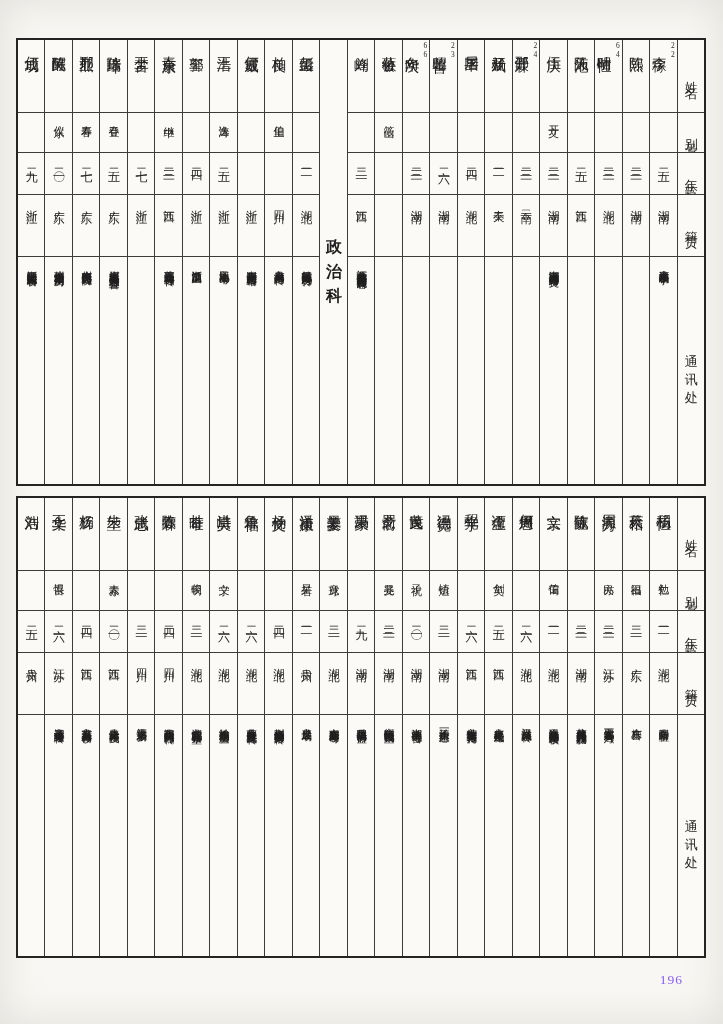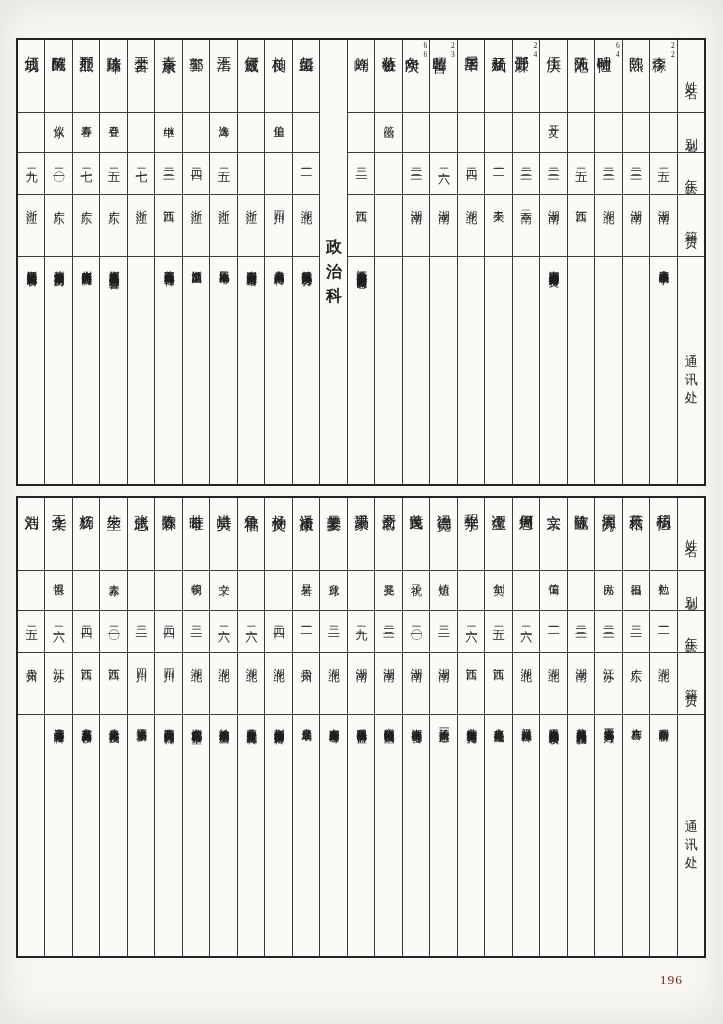--- a/index.html
+++ b/index.html
@@ -45,21 +45,21 @@
   .alias-text{font-size:11px;padding-top:4px;letter-spacing:1px;}
   .age-text{font-size:12px;padding-top:6px;letter-spacing:2.5px;}
   .origin-text{font-size:11.5px;padding-top:6px;letter-spacing:2.5px;}
   .addr-text{font-size:10.5px;padding-top:5px;letter-spacing:.5px;line-height:12.5px;}
   .hdr .cell{align-items:center;}
   .hdr-text{font-size:13px;letter-spacing:5px;}
   .hdr-text-addr{font-size:13px;letter-spacing:18px;}
   .divider-text{font-size:16px;letter-spacing:24px;font-weight:bold;}
   .pagenum{
     position:absolute;right:40px;bottom:36px;
-    font-size:13.5px;letter-spacing:1px;color:#7f1d1d;
+    font-size:13.5px;letter-spacing:1px;color:#8b5cf6;
     font-family:"Liberation Serif","DejaVu Serif",serif;
   }
 </style>
 </head>
 <body>
 
 <div class="page">
   <div class="content">
     <div class="rtable" id="t1">
         <div class="col hdr">

